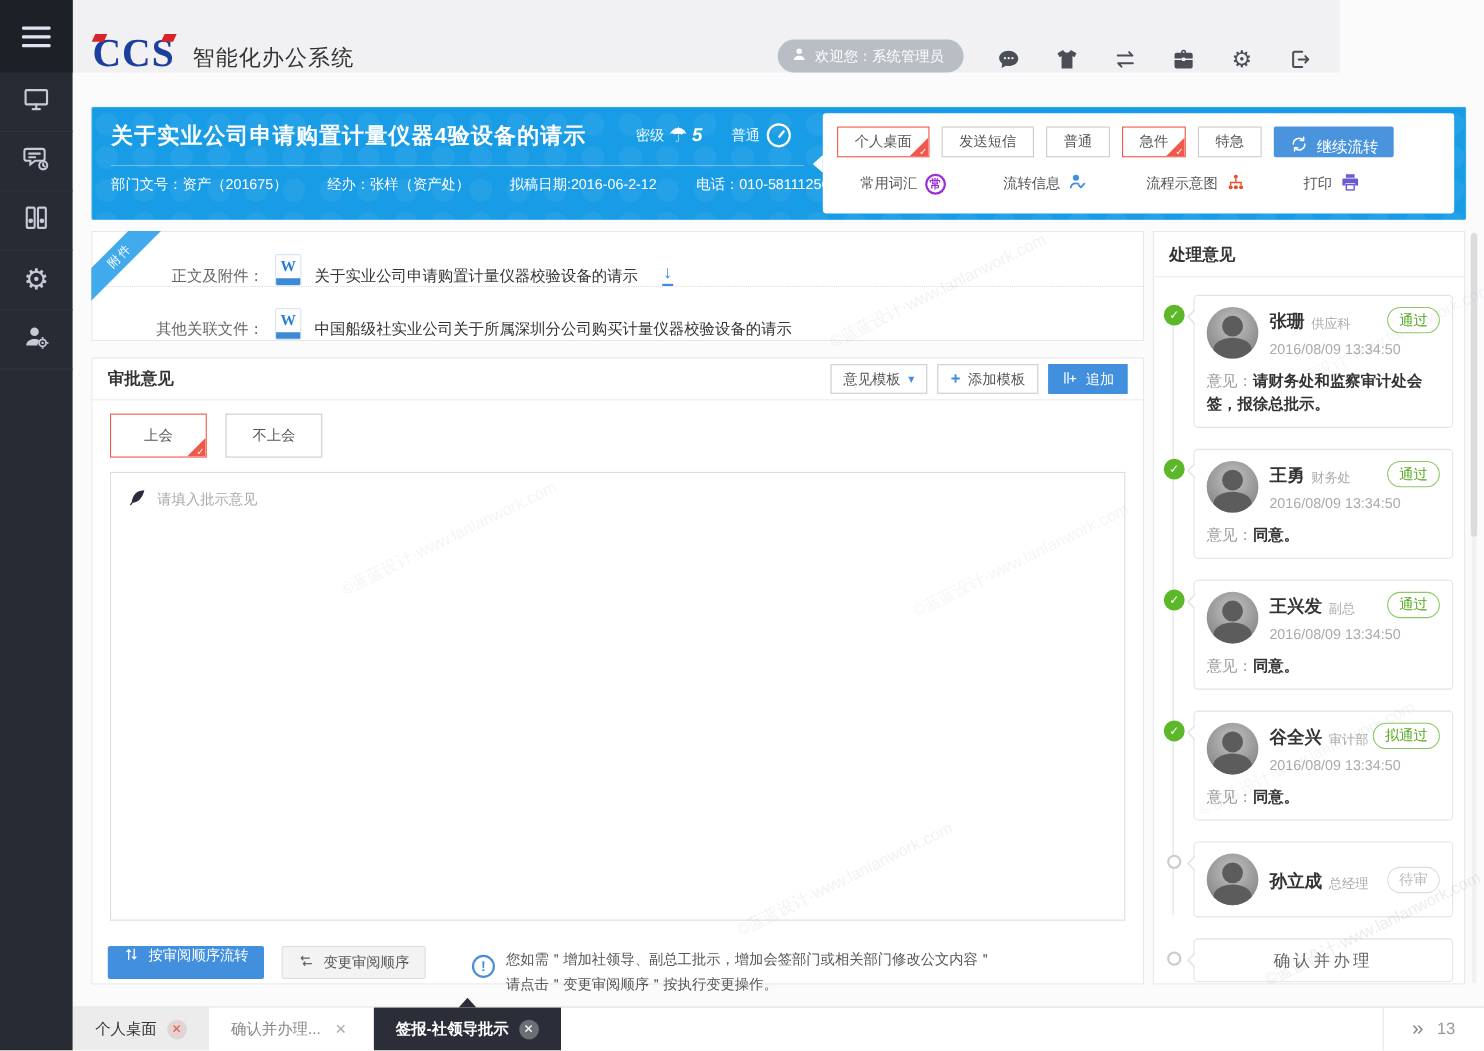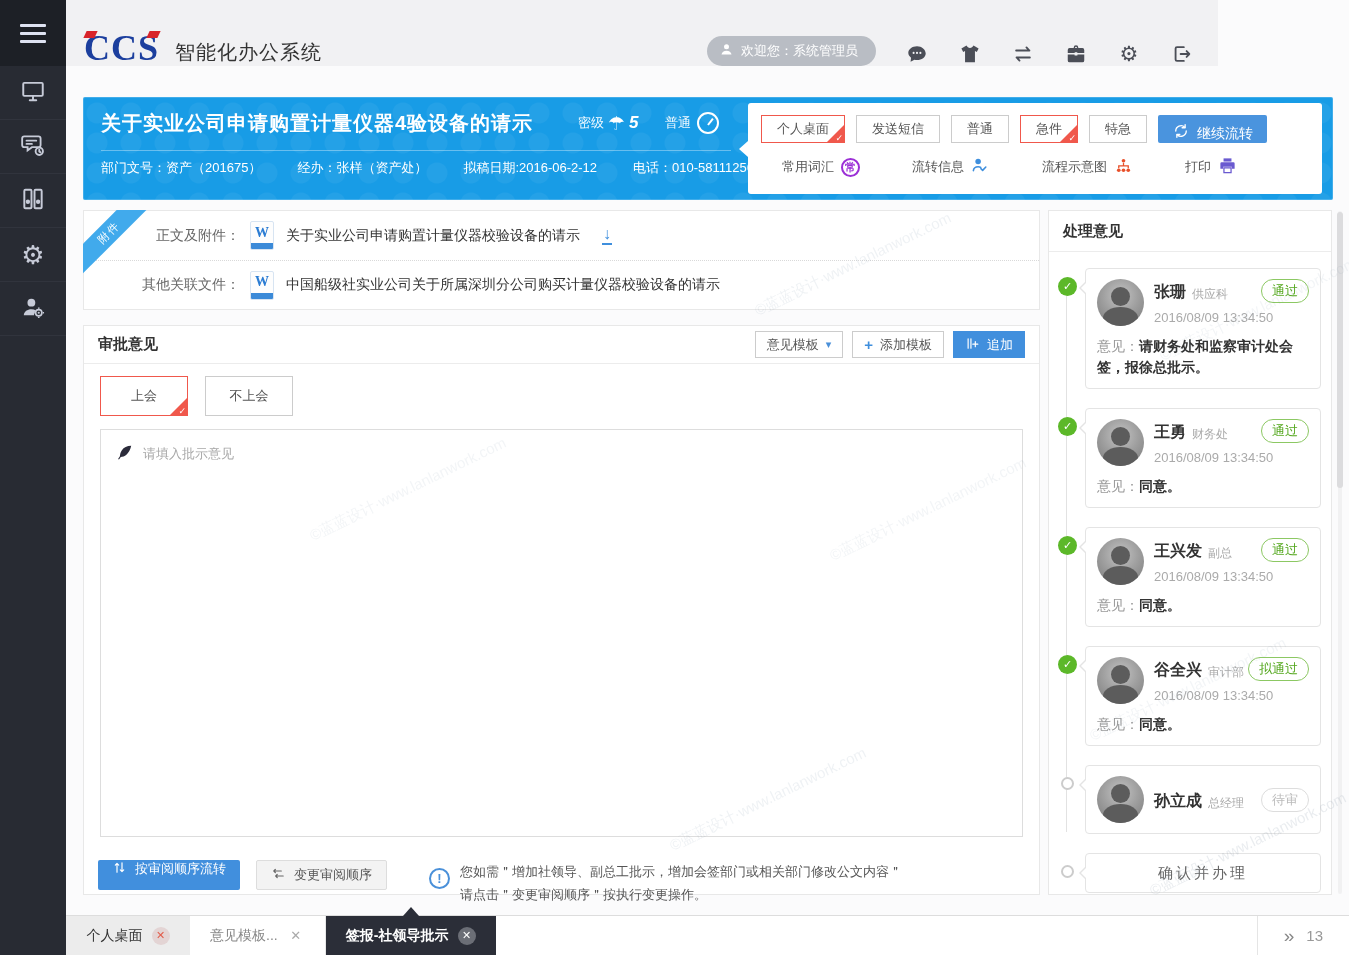--- a/index.html
+++ b/index.html
@@ -54,21 +54,21 @@
   .btn-primary svg{width:18px;height:18px}
   .wp-row2{display:flex;align-items:center;padding:13px 13px 0 34px;gap:52px;font-size:13px;color:#555}
   .wp-link{display:flex;align-items:center;gap:7px;cursor:pointer}
   .badge-chang{width:19px;height:19px;border:2px solid #9b2fd6;border-radius:50%;color:#9b2fd6;font-size:11px;display:flex;align-items:center;justify-content:center;font-weight:bold}
   .ico-18 svg{width:19px;height:19px}
 
   
   #attach{left:83px;top:210px;width:957px;height:100px;background:#fff;border:1px solid #e8e8e8}
   #ribbon-box{position:absolute;left:-1px;top:-1px;width:72px;height:72px;overflow:hidden}
   #ribbon{position:absolute;left:-34px;top:12px;width:120px;transform:rotate(-45deg);background:#41aaec;color:#fff;font-size:11px;text-align:center;padding:3px 0;letter-spacing:2px}
-  .att-row{display:flex;align-items:center;height:49px;padding-left:38px}
+  .att-row{display:flex;align-items:flex-end;height:49px;padding-left:38px}
   .att-row + .att-row{border-top:1px dotted #d9d9d9}
   .att-label{color:#666;font-size:14px;width:118px;text-align:right;margin-right:10px}
   .wdoc{width:24px;height:29px;background:#fdfdfd;border:1px solid #d7e4f2;border-radius:2px;position:relative;display:flex;align-items:center;justify-content:center;padding-bottom:6px;font-weight:bold;color:#2b7cd3;font-size:14px;font-family:"Liberation Serif","DejaVu Serif",serif;cursor:pointer}
   .wdoc::after{content:"";position:absolute;left:0;right:0;bottom:0;height:6px;background:#3b8ad8;border-radius:0 0 1px 1px}
   .att-file{margin-left:12px;font-size:14px;color:#333;cursor:pointer}
   .dl{margin-left:22px;color:#3f8fdd;font-weight:bold;font-size:16px;line-height:1;border-bottom:2px solid #3f8fdd;padding:0 1px 1px;cursor:pointer}
 
   
   #approval{left:83px;top:325px;width:957px;height:570px;background:#fff;border:1px solid #e8e8e8}
   .ap-head{display:flex;align-items:center;height:38px;padding:0 14px;border-bottom:1px solid #ececec}
@@ -496,21 +496,21 @@
 </div>
 <div id="scroll-track" class="abs"></div>
 <div id="scroll-thumb" class="abs"></div>
 
 <div id="tabbar" class="abs">
   <div class="tab t1">
     <span>个人桌面</span>
     <span class="tab-close">✕</span>
   </div>
   <div class="tab t2">
-    <span>意见模板...</span>
+    <span>确认并办理...</span>
     <span class="tab-close">✕</span>
   </div>
   <div class="tab t3">
     <span>签报-社领导批示</span>
     <span class="tab-close">✕</span>
   </div>
   <div id="tab-pager">
     <span id="pager-arrows">»</span>
     <span id="pager-count">13</span>
   </div>

